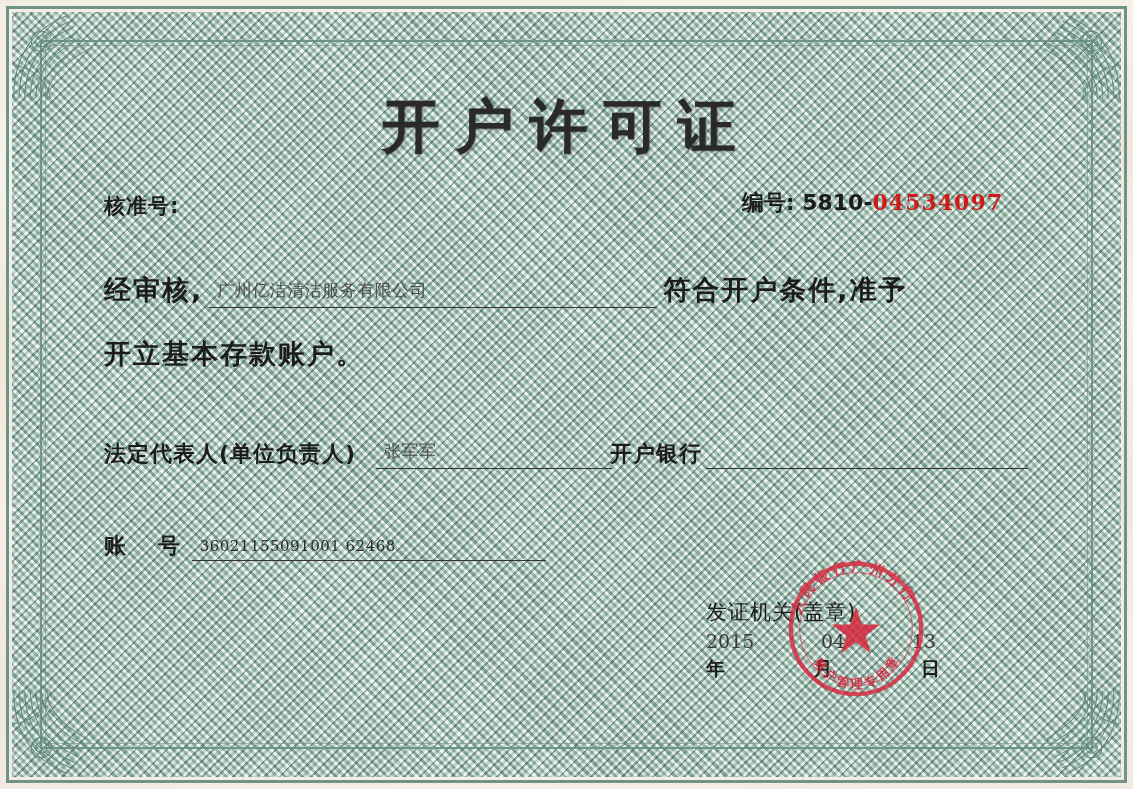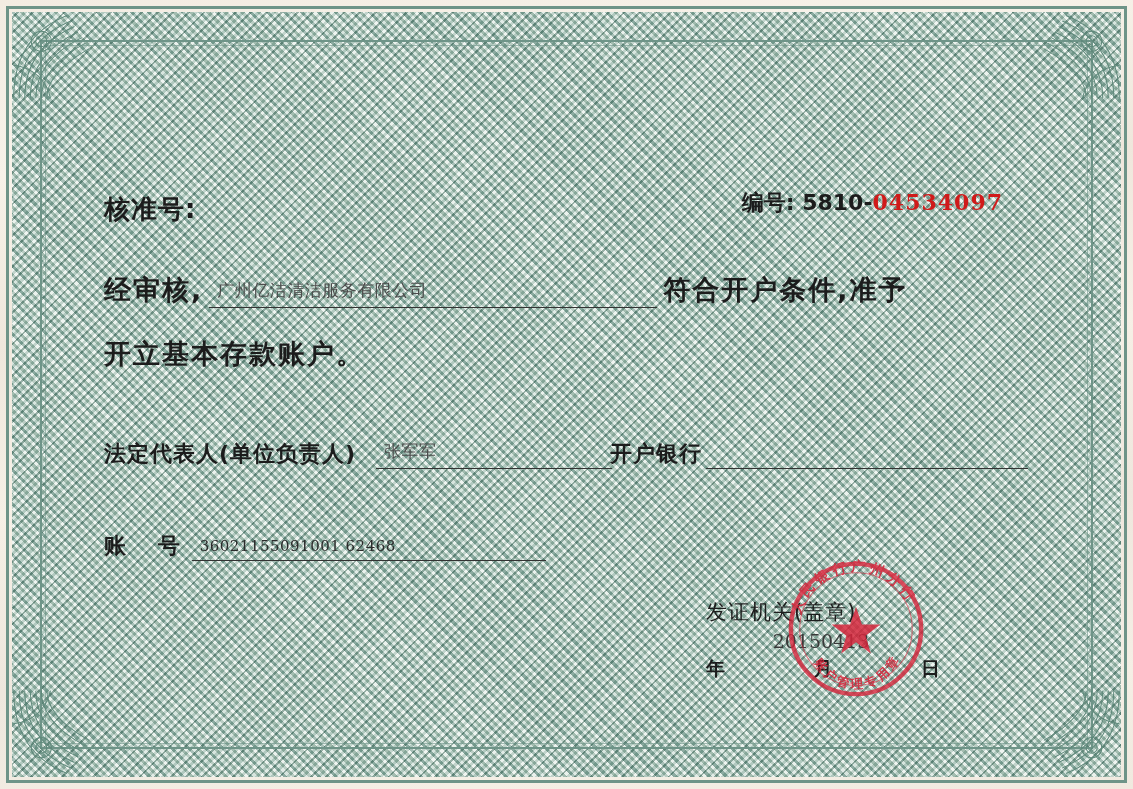--- a/index.html
+++ b/index.html
@@ -141,21 +141,21 @@
     color: #2a2a2a;
     text-shadow:
       1px 0 0 rgba(0,0,0,0.35),
       0 1px 0 rgba(0,0,0,0.2),
       2px 2px 3px rgba(120,120,120,0.35);
   }
 
   .approval-label {
     position: absolute;
     left: 104px; top: 192px;
-    font-size: 26px;
+    font-size: 21px;
     font-weight: bold;
     letter-spacing: 1px;
   }
   .approval-value {
     position: absolute;
     left: 196px; top: 168px;
     font-family: "DejaVu Serif", "Liberation Serif", serif;
     font-size: 20px;
     letter-spacing: 0.5px;
     color: #2b2b2b;
@@ -271,21 +271,21 @@
     left: 706px; top: 630px;
     width: 230px;
     font-size: 19px;
     font-weight: bold;
   }
   .date-values {
     position: absolute;
     left: 0; top: 0;
     width: 230px;
     display: flex;
-    justify-content: center;
+    justify-content: space-between;
     font-family: "DejaVu Serif", "Liberation Serif", serif;
     font-weight: normal;
     color: #3a3a3a;
   }
   .date-units {
     position: absolute;
     left: 0; top: 26px;
     width: 234px;
     display: flex;
     justify-content: space-between;
@@ -420,20 +420,21 @@
         <path d="M40,96 C40,76 58,58 86,42"></path>
         <circle cx="34" cy="34" r="11"></circle>
         <circle cx="34" cy="34" r="6"></circle>
         <path d="M4,60 C24,62 40,76 44,96"></path>
       </g>
     </svg>
   </div>
 
   <div class="content">
 
+    <div class="title">开户许可证</div>
 
     <div class="approval-label">核准号:</div>
 
     <div class="serial">
       <span>编号:</span>
       <span>5810-</span><span class="num">04534097</span>
     </div>
 
     <div class="line1">
       <span>经审核,</span>

